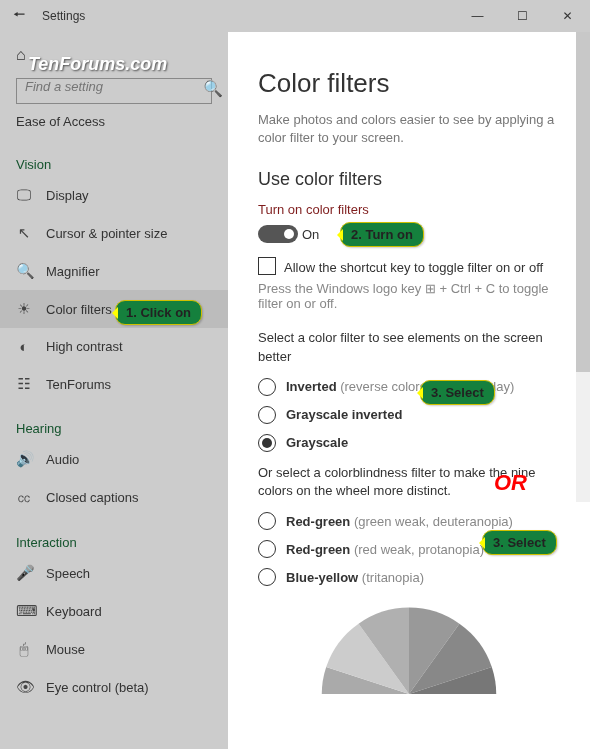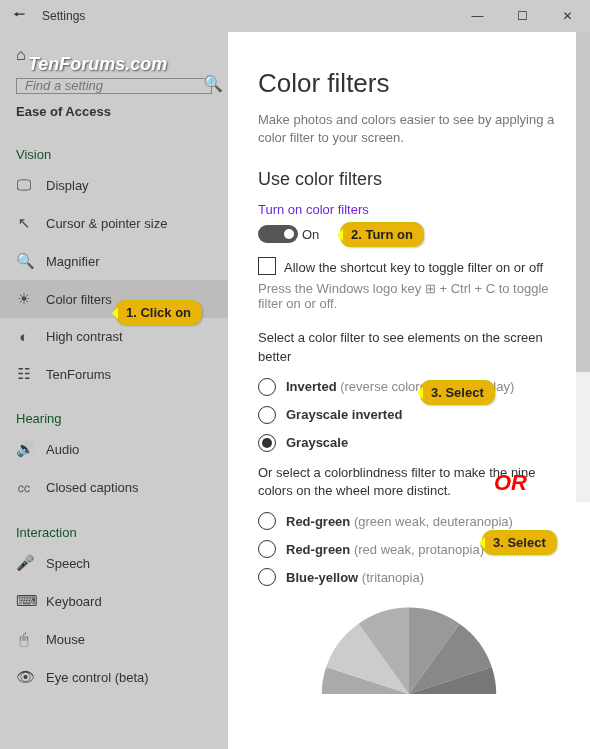--- a/index.html
+++ b/index.html
@@ -5,49 +5,49 @@
 * { margin: 0; padding: 0; box-sizing: border-box; font-family: "Segoe UI", Arial, sans-serif; }
 body { width: 590px; height: 749px; background: #fff; display: flex; flex-direction: column; position: relative; overflow: hidden; }
 .titlebar { height: 32px; display: flex; align-items: center; background: #cccccc; }
 .titlebar .back { width: 38px; text-align: center; font-size: 14px; color: #333; }
 .titlebar .title { font-size: 12px; color: #333; padding-left: 4px; }
 .titlebar .spacer { flex: 1; }
 .titlebar .winbtn { width: 45px; text-align: center; font-size: 12px; color: #333; }
 .main { flex: 1; display: flex; overflow: hidden; }
 .sidebar { width: 228px; background: #cccccc; display: flex; flex-direction: column; padding-top: 6px; overflow: hidden; }
 .home { padding: 8px 16px; font-size: 16px; color: #333; }
-.searchbox { margin: 6px 16px 10px; border: 1px solid #888; height: 16px; display: flex; align-items: flex-end; background: #cccccc; }
+.searchbox { margin: 6px 16px 10px; border: 1px solid #888; height: 26px; display: flex; align-items: flex-start; background: #cccccc; }
 .searchbox input { flex: 1; background: transparent; border: none; color: #777; font-size: 13px; font-style: italic; padding-left: 8px; outline: none; }
 .searchbox .sicon { width: 28px; text-align: center; color: #555; }
-.subtitle { padding: 0 16px 10px; font-size: 13px; font-weight: 700; color: #333; }
+.subtitle { padding: 0 16px 10px; font-size: 13px; font-weight: 400; color: #333; }
 .group { padding: 18px 16px 4px; color: #14532d; font-size: 13px; }
 .navitem { display: flex; align-items: center; padding: 10px 16px; font-size: 13px; color: #333; cursor: pointer; gap: 14px; position: relative; }
 .navitem.selected { background: #bcbcbc; }
 .navitem .icon { width: 16px; text-align: center; font-size: 15px; color: #444; }
 .content { flex: 1; background: #fff; padding: 36px 30px 0 30px; overflow-y: hidden; position: relative; }
 .content h1 { font-size: 26px; font-weight: 400; color: #333; margin-bottom: 12px; }
 .content .desc { font-size: 13px; color: #777; margin-bottom: 22px; line-height: 1.4; }
 .content h2 { font-size: 18px; font-weight: 400; color: #333; margin-bottom: 12px; }
-.label { font-size: 13px; color: #6d28d9; margin-bottom: 8px; }
+.label { font-size: 13px; color: #7f1d1d; margin-bottom: 8px; }
 .toggle-row { display: flex; align-items: center; gap: 4px; margin-bottom: 14px; }
 .toggle { width: 40px; height: 18px; border-radius: 10px; background: #555; position: relative; cursor: pointer; }
 .toggle .knob { width: 10px; height: 10px; border-radius: 50%; background: #fff; position: absolute; right: 4px; top: 4px; }
 .toggle-label { font-size: 13px; color: #333; }
 .check-row { display: flex; align-items: flex-end; gap: 8px; margin-bottom: 6px; }
 .checkbox { width: 18px; height: 18px; border: 1.5px solid #333; flex-shrink: 0; cursor: pointer; }
 .check-row .text { font-size: 13px; color: #333; }
 .hint { font-size: 13px; color: #888; margin-bottom: 18px; }
 .section-text { font-size: 13px; color: #333; margin-bottom: 12px; line-height: 1.4; }
 .radio-row { display: flex; align-items: center; gap: 10px; margin: 6px 0 10px; cursor: pointer; }
 .radio { width: 18px; height: 18px; border: 1.5px solid #333; border-radius: 50%; position: relative; flex-shrink: 0; }
 .radio.checked::after { content: ""; position: absolute; width: 10px; height: 10px; background: #333; border-radius: 50%; top: 50%; left: 50%; transform: translate(-50%,-50%); }
 .radio-label { font-size: 13px; color: #333; }
 .radio-label b { font-weight: 600; }
 .radio-label .sub { color: #888; font-weight: 400; }
-.callout { position: absolute; background: #eab308; border: 1px solid #d0c000; border-radius: 10px; padding: 4px 10px; font-size: 13px; font-weight: 700; color: #222; white-space: nowrap; z-index: 20; box-shadow: 1px 1px 2px rgba(0,0,0,0.2); }
+.callout { position: absolute; background: #15803d; border: 1px solid #d0c000; border-radius: 10px; padding: 4px 10px; font-size: 13px; font-weight: 700; color: #222; white-space: nowrap; z-index: 20; box-shadow: 1px 1px 2px rgba(0,0,0,0.2); }
 .callout.point-left::before { content: ""; position: absolute; left: -10px; top: 50%; transform: translateY(-50%); border: 6px solid transparent; border-right-color: #ffff00; }
 .ortext { position: absolute; font-size: 22px; font-weight: 900; color: #ff0000; font-style: italic; text-align: right; }
 .watermark { position: absolute; top: 54px; left: 28px; font-size: 18px; font-weight: 700; color: #fff; text-shadow: 1px 1px 2px rgba(0,0,0,0.6); z-index: 30; font-style: italic; }
 .scrollbar { position: absolute; right: 0; top: 32px; width: 14px; height: 470px; background: #f0f0f0; }
 .scrollthumb { position: absolute; right: 0; top: 32px; width: 14px; height: 340px; background: #c8c8c8; }
 .wheel { width: 180px; height: 90px; margin: 18px auto 0; overflow: hidden; }
 .wheel svg { width: 180px; height: 180px; }
 </style>
 </head>
 <body>

